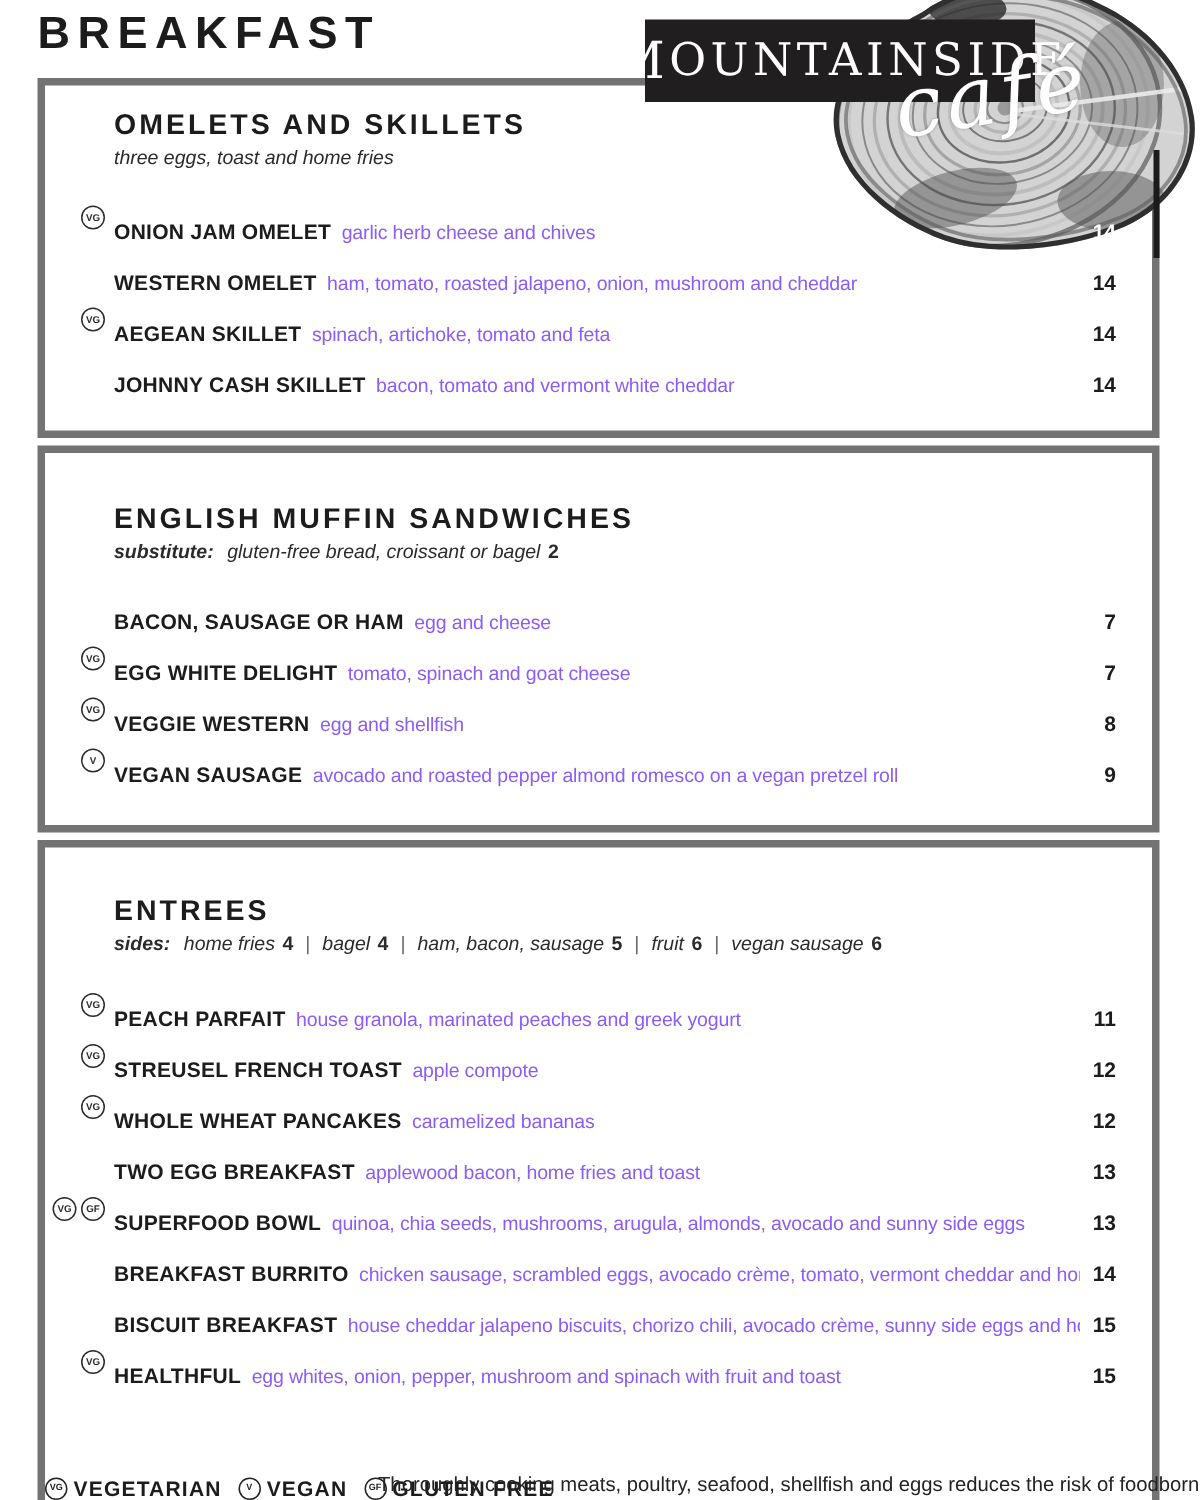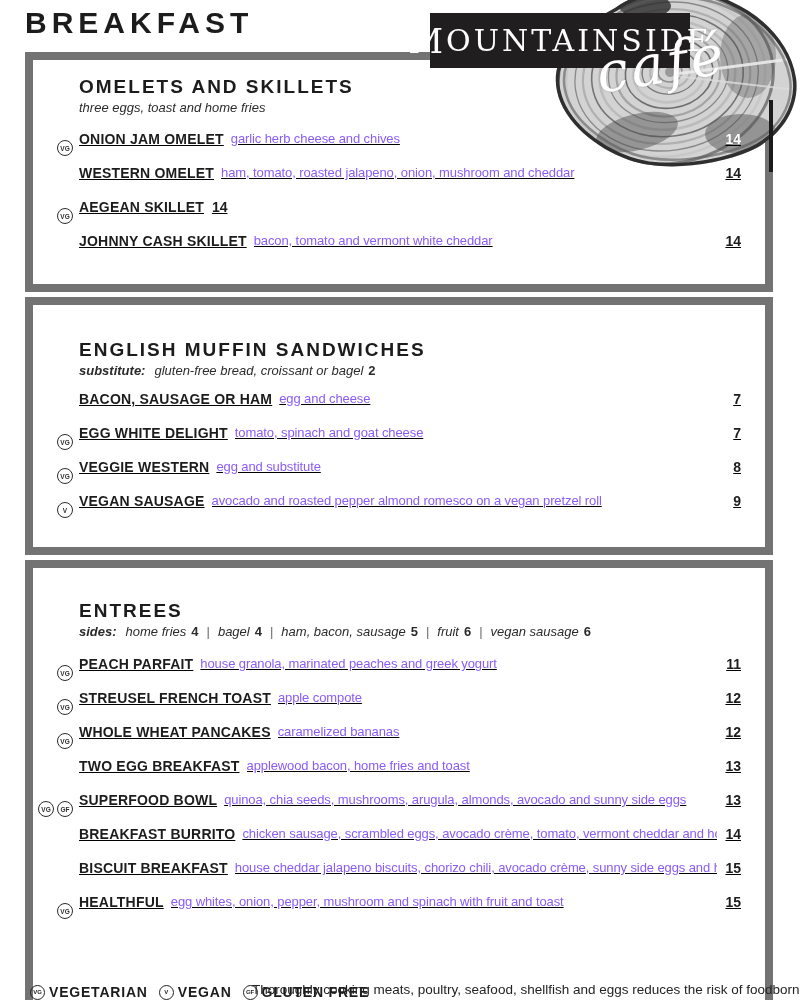--- a/index.html
+++ b/index.html
@@ -35,21 +35,21 @@
     transform:rotate(-9deg); line-height:1;
     text-shadow:0 0 2px rgba(60,60,60,.35);
   }
 
   
   .border-overlay { position:absolute; left:769px; top:100px; width:4px; height:72px; background:#1b1b1b; z-index:4; }
 
   
   .menu-box {
     position:absolute; left:25px; width:748px; box-sizing:border-box;
-    border:8px solid #737373; background:transparent;
+    border:5px solid #737373; background:transparent;
     padding:0 24px 0 46px;
   }
   .box1 { top:52px;  height:240px; }
   .box2 { top:297px; height:258px; }
   .box3 { top:560px; height:497px; }
 
   .sec-title {
     margin:0; font-size:19px; font-weight:800; letter-spacing:2px; color:#1c1c1c; line-height:22px;
   }
   .box1 .sec-title { margin-top:16px; }
@@ -58,21 +58,21 @@
 
   .sec-sub { font-size:13px; font-style:italic; color:#2b2b2b; margin-top:2px; line-height:16px; white-space:nowrap; }
   .sec-sub .sub-lead { font-weight:bold; margin-right:9px;text-align:right; }
   .sec-sub .sub-price { font-weight:bold; font-style:normal; margin-left:5px; }
   .sec-sub .sub-sep { color:#6a6a6a; margin:0 8px; font-style:normal; font-weight:normal; }
 
   .box1 .items { margin-top:15px; }
   .box2 .items { margin-top:12px; }
   .box3 .items { margin-top:16px; }
 
-  .menu-item { position:relative; height:34px; display:flex; align-items:flex-start;text-decoration:underline; }
+  .menu-item { position:relative; height:34px; display:flex; align-items:flex-end; }
   .badges {
     position:absolute; left:-6px; top:50%; transform:translate(-100%,-50%);
     display:flex; gap:3px;
   }
   .badge {
     width:16px; height:16px; border:1.4px solid #2c2c2c; border-radius:50%;
     display:flex; align-items:center; justify-content:center;
     font-size:6.5px; font-weight:bold; color:#2c2c2c; background:#fff; box-sizing:border-box;
   }
   .item-name { font-weight:800; font-size:14px; color:#1c1c1c; letter-spacing:.2px; white-space:nowrap; }
@@ -158,20 +158,21 @@
           <div class="menu-item">
             <span class="item-name">WESTERN OMELET</span>
             <span class="item-desc">ham, tomato, roasted jalapeno, onion, mushroom and cheddar</span>
             <span class="item-price">14</span>
           </div>
           <div class="menu-item">
             <span class="badges">
               <span class="badge">VG</span>
             </span>
             <span class="item-name">AEGEAN SKILLET</span>
+            <span class="item-desc">spinach, artichoke, tomato and feta</span>
             <span class="item-price">14</span>
           </div>
           <div class="menu-item">
             <span class="item-name">JOHNNY CASH SKILLET</span>
             <span class="item-desc">bacon, tomato and vermont white cheddar</span>
             <span class="item-price">14</span>
           </div>
         </div>
       </section>
       <section class="menu-box box2">
@@ -189,21 +190,21 @@
             </span>
             <span class="item-name">EGG WHITE DELIGHT</span>
             <span class="item-desc">tomato, spinach and goat cheese</span>
             <span class="item-price">7</span>
           </div>
           <div class="menu-item">
             <span class="badges">
               <span class="badge">VG</span>
             </span>
             <span class="item-name">VEGGIE WESTERN</span>
-            <span class="item-desc">egg and substitute</span>
+            <span class="item-desc">egg and shellfish</span>
             <span class="item-price">8</span>
           </div>
           <div class="menu-item">
             <span class="badges">
               <span class="badge">V</span>
             </span>
             <span class="item-name">VEGAN SAUSAGE</span>
             <span class="item-desc">avocado and roasted pepper almond romesco on a vegan pretzel roll</span>
             <span class="item-price">9</span>
           </div>

